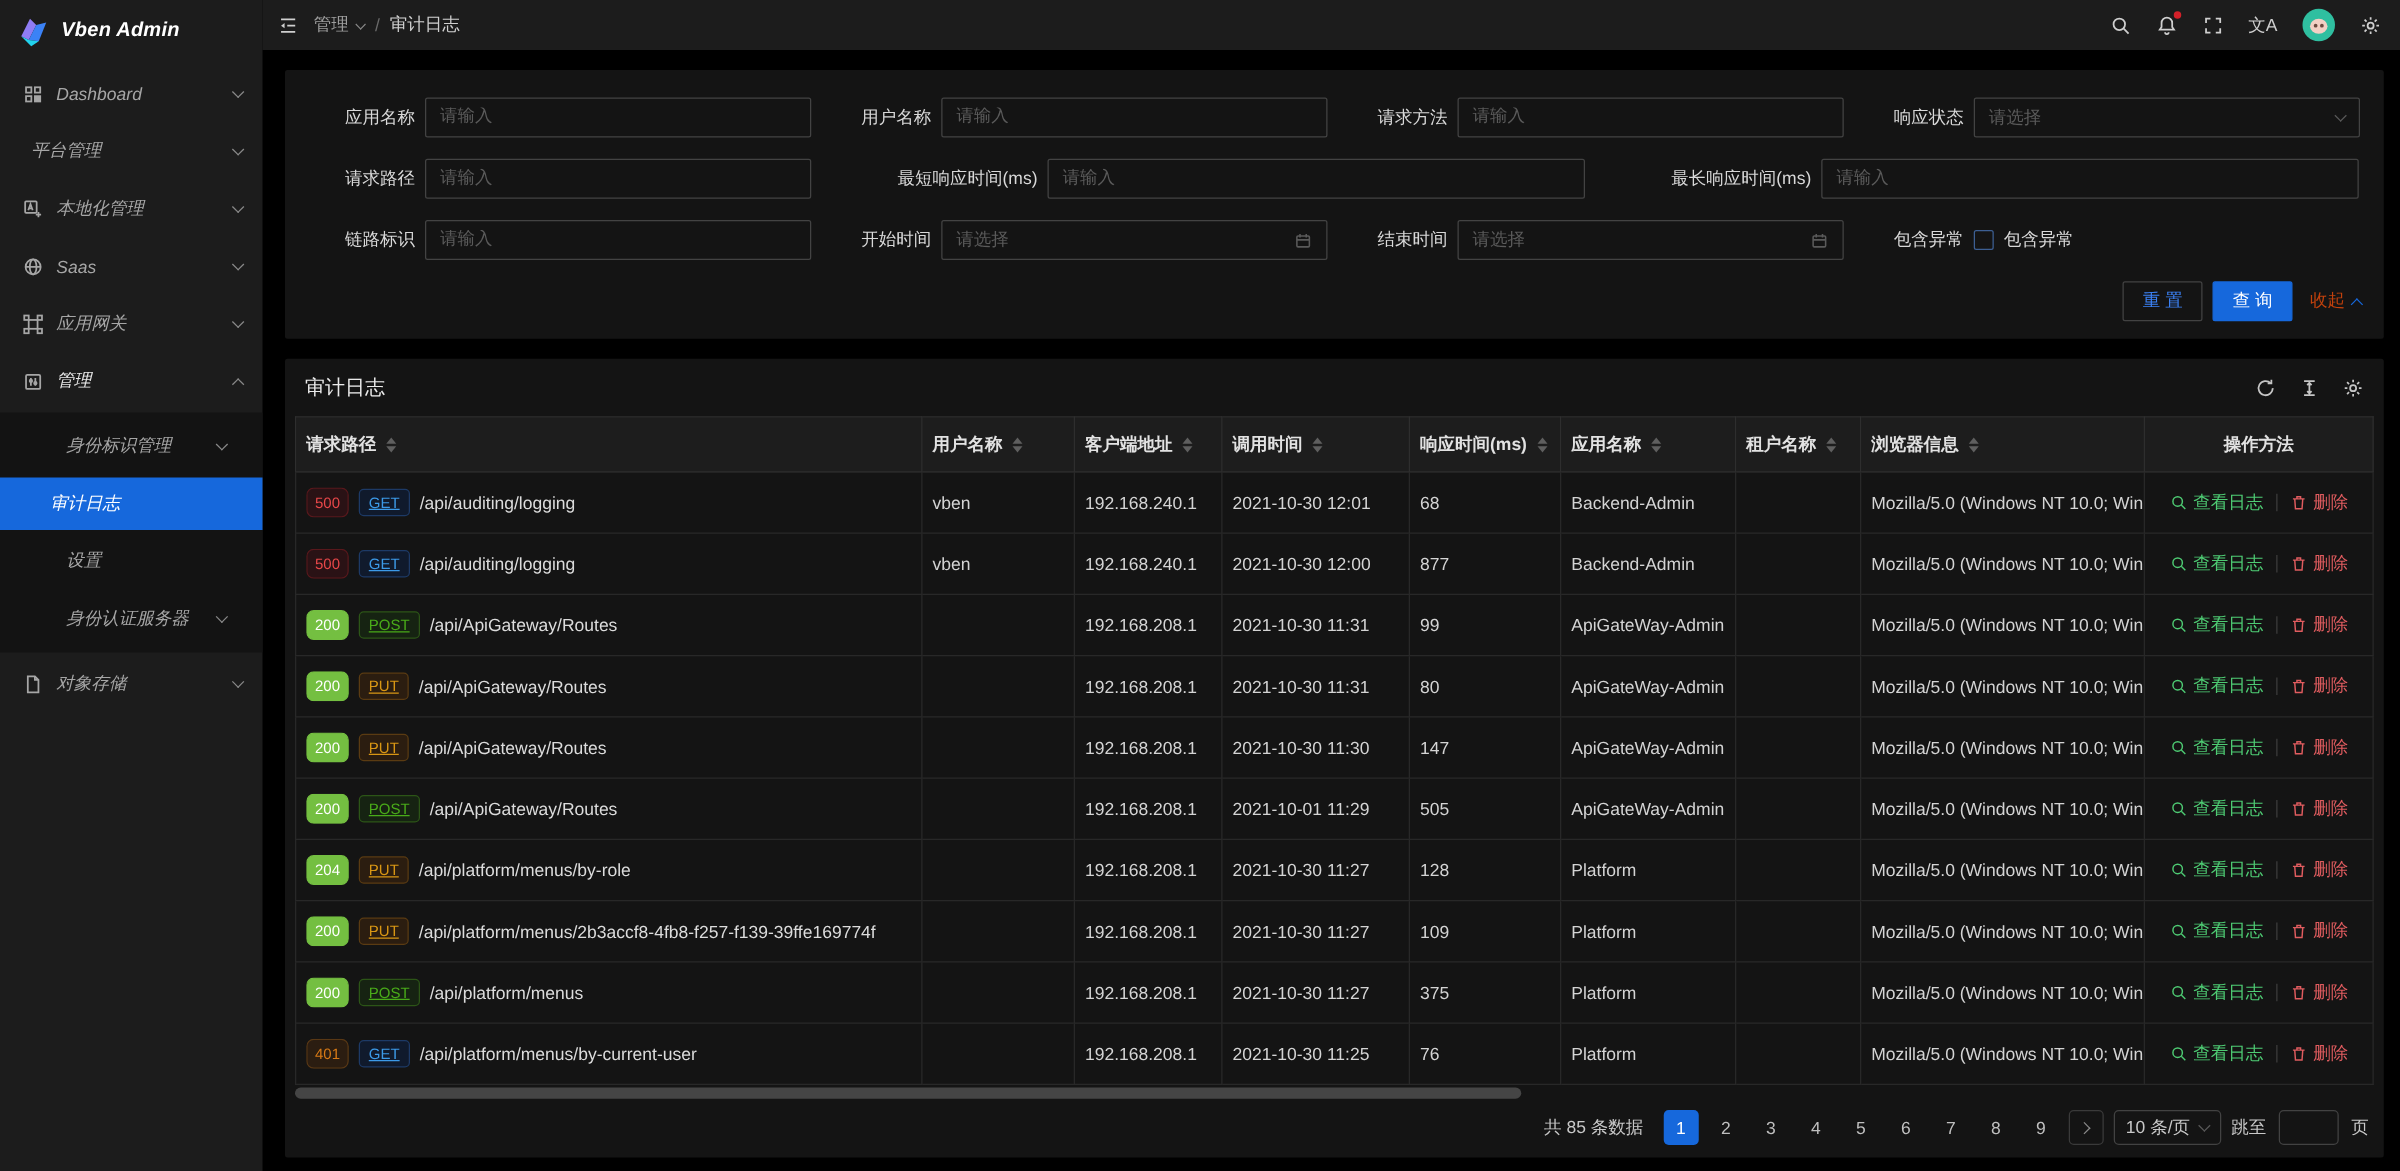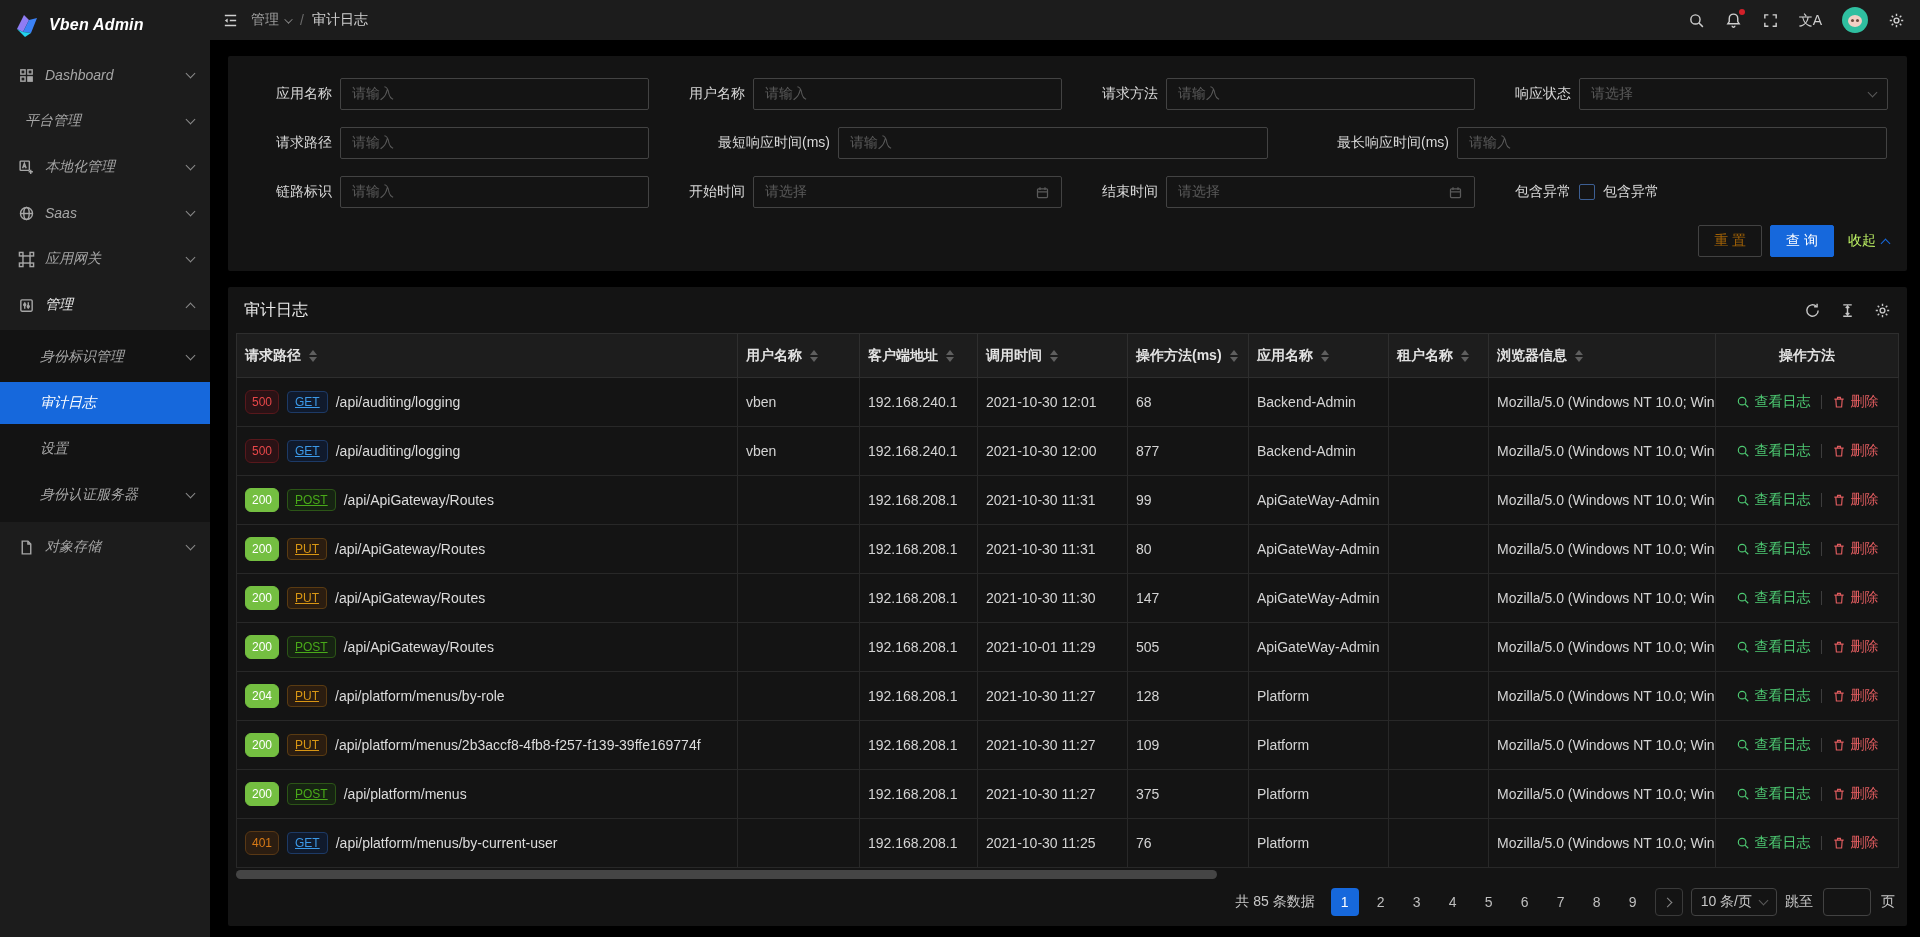--- a/index.html
+++ b/index.html
@@ -8,21 +8,21 @@
 
   
   aside { width:210px; flex:0 0 210px; background:#1c1c1c; height:100%;font-style:italic; }
   .logo { height:50px; display:flex; align-items:center; gap:9px; padding-left:14px; }
   .logo-title { font-size:16px; font-weight:bold; color:#fff; letter-spacing:.2px; }
   .menu-item { height:42px; margin:4px 0; display:flex; align-items:center; gap:10px; padding:0 16px 0 18px; color:#a6a6a6; cursor:pointer; }
   .menu-item .mi-label { flex:1; white-space:nowrap; }
   .menu-item.noicon { padding-left:25px; }
   .menu-item.open { color:#e8e8e8; }
   .submenu { background:#131313; padding:2px 0; }
-  .sub-item { height:42px; margin:4px 0; display:flex; align-items:center; padding:0 16px 0 40px; color:#a6a6a6; cursor:pointer; }
+  .sub-item { height:42px; margin:4px 13px; display:flex; align-items:center; padding:0 16px 0 40px; color:#a6a6a6; cursor:pointer; }
   .sub-item .mi-label { flex:1; }
   .sub-item.active { background:#1668dc; color:#fff; margin:4px 0; }
   .mi-icon { width:17px; height:17px; color:#a6a6a6; flex:0 0 17px; }
   .chev { width:7px; height:7px; border-right:1.5px solid #8a8a8a; border-bottom:1.5px solid #8a8a8a; transform:rotate(45deg); margin-top:-3px; }
   .chev.up { transform:rotate(-135deg); margin-top:4px; }
 
   
   .main { flex:1; display:flex; flex-direction:column; height:100%; }
   header { height:40px; background:#1c1c1c; display:flex; align-items:center; padding:0 16px 0 12px; gap:12px; }
   .fold { color:#cfcfcf; display:flex; cursor:pointer; }
@@ -51,23 +51,23 @@
   .f-input, .f-select { width:309px; height:32px; border:1px solid #434343; border-radius:2px; background:transparent; display:flex; align-items:center; padding:0 11px; gap:6px; }
   .f-input input { border:none; outline:none; background:transparent; color:#d9d9d9; width:100%; font-size:14px; font-family:Liberation Mono, monospace; }
   .f-input input::placeholder { color:#5a5a5a; }
   .f-input.winput { width:430px; }
   .ph { color:#5a5a5a; flex:1;font-family:Liberation Serif, serif; }
   .sel-arrow { width:7px; height:7px; border-right:1.3px solid #5a5a5a; border-bottom:1.3px solid #5a5a5a; transform:rotate(45deg); margin-top:-4px; }
   .cal-ic { width:15px; height:15px; color:#5a5a5a; }
   .chk-wrap { width:309px; display:flex; align-items:center; gap:8px; }
   .checkbox { width:16px; height:16px; border:1px solid #3d5f93; border-radius:2px; background:transparent; cursor:pointer; }
   .f-actions { display:flex; justify-content:flex-end; align-items:center; gap:8px; margin-top:1px; }
-  .btn { height:32px; padding:0 15px; border-radius:2px; border:1px solid #424242; background:transparent; color:#a16207; font-size:14px; font-family:inherit; cursor:pointer; }
+  .btn { height:32px; padding:0 15px; border-radius:2px; border:1px solid #424242; background:transparent; color:#3b82f6; font-size:14px; font-family:inherit; cursor:pointer; }
   .btn.primary { background:#1668dc; border-color:#1668dc; color:#fff; }
-  .link-collapse { color:#bef264; display:flex; align-items:center; gap:6px; margin-left:6px; cursor:pointer; }
+  .link-collapse { color:#c2410c; display:flex; align-items:center; gap:6px; margin-left:6px; cursor:pointer; }
   .link-collapse .chev { border-color:#1668dc; }
 
   
   .table-card { flex:1; padding:0 8px 10px 8px; display:flex; flex-direction:column; }
   .card-head { height:46px; display:flex; align-items:center; padding:0 8px; }
   .card-title { font-size:16px; color:#eaeaea; }
   .card-tools { margin-left:auto; display:flex; align-items:center; gap:18px; color:#c5c5c5; }
   .tool-ic { width:17px; height:17px; display:flex; cursor:pointer; }
 
   table { border-collapse:collapse; table-layout:fixed; width:1662px; }
@@ -416,21 +416,21 @@
                 <div class="th-wrap">
                   <span>调用时间</span>
                   <span class="sorter">
                     <i class="caret-up"></i>
                     <i class="caret-down"></i>
                   </span>
                 </div>
               </th>
               <th>
                 <div class="th-wrap">
-                  <span>操作方法(ms)</span>
+                  <span>响应时间(ms)</span>
                   <span class="sorter">
                     <i class="caret-up"></i>
                     <i class="caret-down"></i>
                   </span>
                 </div>
               </th>
               <th>
                 <div class="th-wrap">
                   <span>应用名称</span>
                   <span class="sorter">

